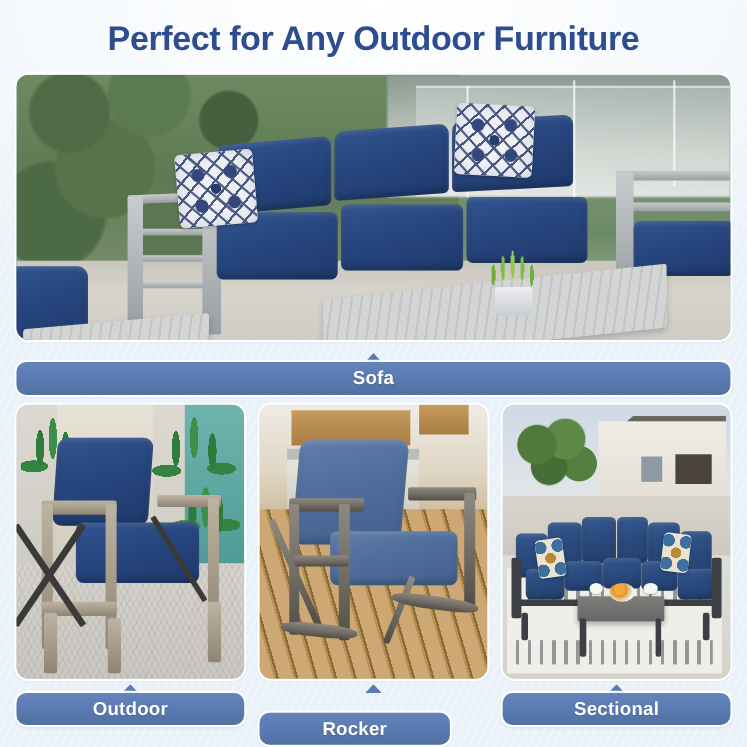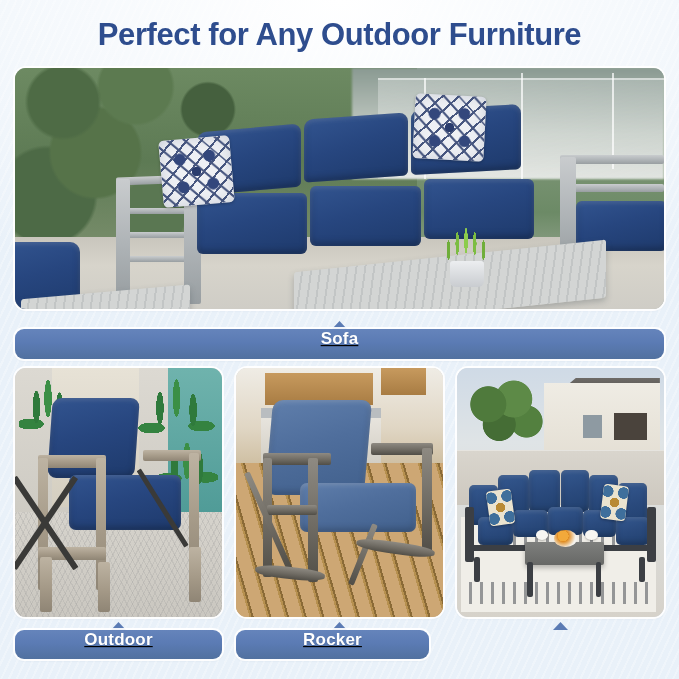--- a/index.html
+++ b/index.html
@@ -66,24 +66,23 @@
     clip-path: polygon(50% 0%, 100% 100%, 0% 100%);
     border-radius: 3px 3px 0 0;
     z-index: 4;
   }
   .label-bar {
     position: absolute;
     background: linear-gradient(180deg, #6584bb 0%, #5b7bb4 45%, #51719f 100%);
     border-radius: 9px;
     box-shadow: 0 0 0 2px rgba(255,255,255,0.92), 0 1px 3px rgba(60,80,110,0.2);
     display: flex;
-    align-items: flex-start;
+    align-items: center;
     justify-content: center;
     z-index: 4;
-    text-decoration: underline;
   }
   .label-text {
     color: #ffffff;
     font-weight: bold;
     font-size: 17px;
     letter-spacing: 0.2px;
     text-shadow: 0 1px 1px rgba(40,60,95,0.35);
     font-family: "Liberation Sans", sans-serif;
   }
   .el        { position:absolute; }
@@ -421,21 +420,21 @@
         <div class="metal-frame el" style="left:14%; top:40%; width:3%; height:42%; transform:rotate(-24deg);"></div>
         <div class="metal-frame el" style="left:60%; top:62%; width:3%; height:26%; transform:rotate(22deg);"></div>
 
         <div class="metal-frame el" style="left:9%;  top:80%; width:34%; height:5%; border-radius:40%; transform:rotate(6deg);"></div>
         <div class="metal-frame el" style="left:58%; top:70%; width:38%; height:5%; border-radius:40%; transform:rotate(8deg);"></div>
       </div>
     </div>
   </div>
 
   <div class="caret" style="left:332px; top:622px;"></div>
-  <div class="label-bar" style="left:236px; top:630px; width:193px; height:29px;">
+  <div class="label-bar" style="left:236px; top:648px; width:173px; height:29px;">
     <span class="label-text">Rocker</span>
   </div>
 
   <div class="card" style="left:457px; top:368px; width:207px; height:249px;">
     <div class="photo">
       <div class="sect-scene">
         <div class="roof"></div>
         <div class="house"></div>
         <div class="el" style="right:8%; top:18%; width:16%; height:11%; background:#4a433c;"></div>
         <div class="el" style="right:30%; top:19%; width:9%; height:9%; background:#8e9aa2;"></div>
@@ -472,14 +471,17 @@
         <div class="sect-frame el" style="left:67%; top:78%; width:2.5%; height:14%;"></div>
 
         <div class="fruit-bowl el" style="left:47%; top:65%; width:11%; height:7%;"></div>
         <div class="cup el" style="left:38%; top:65%; width:6%; height:4%;"></div>
         <div class="cup el" style="left:62%; top:65%; width:6%; height:4%;"></div>
       </div>
     </div>
   </div>
 
   <div class="caret" style="left:553px; top:622px;"></div>
+  <div class="label-bar" style="left:457px; top:630px; width:207px; height:29px;">
+    <span class="label-text">Sectional</span>
+  </div>
 
 </div>
 
 </body></html>

